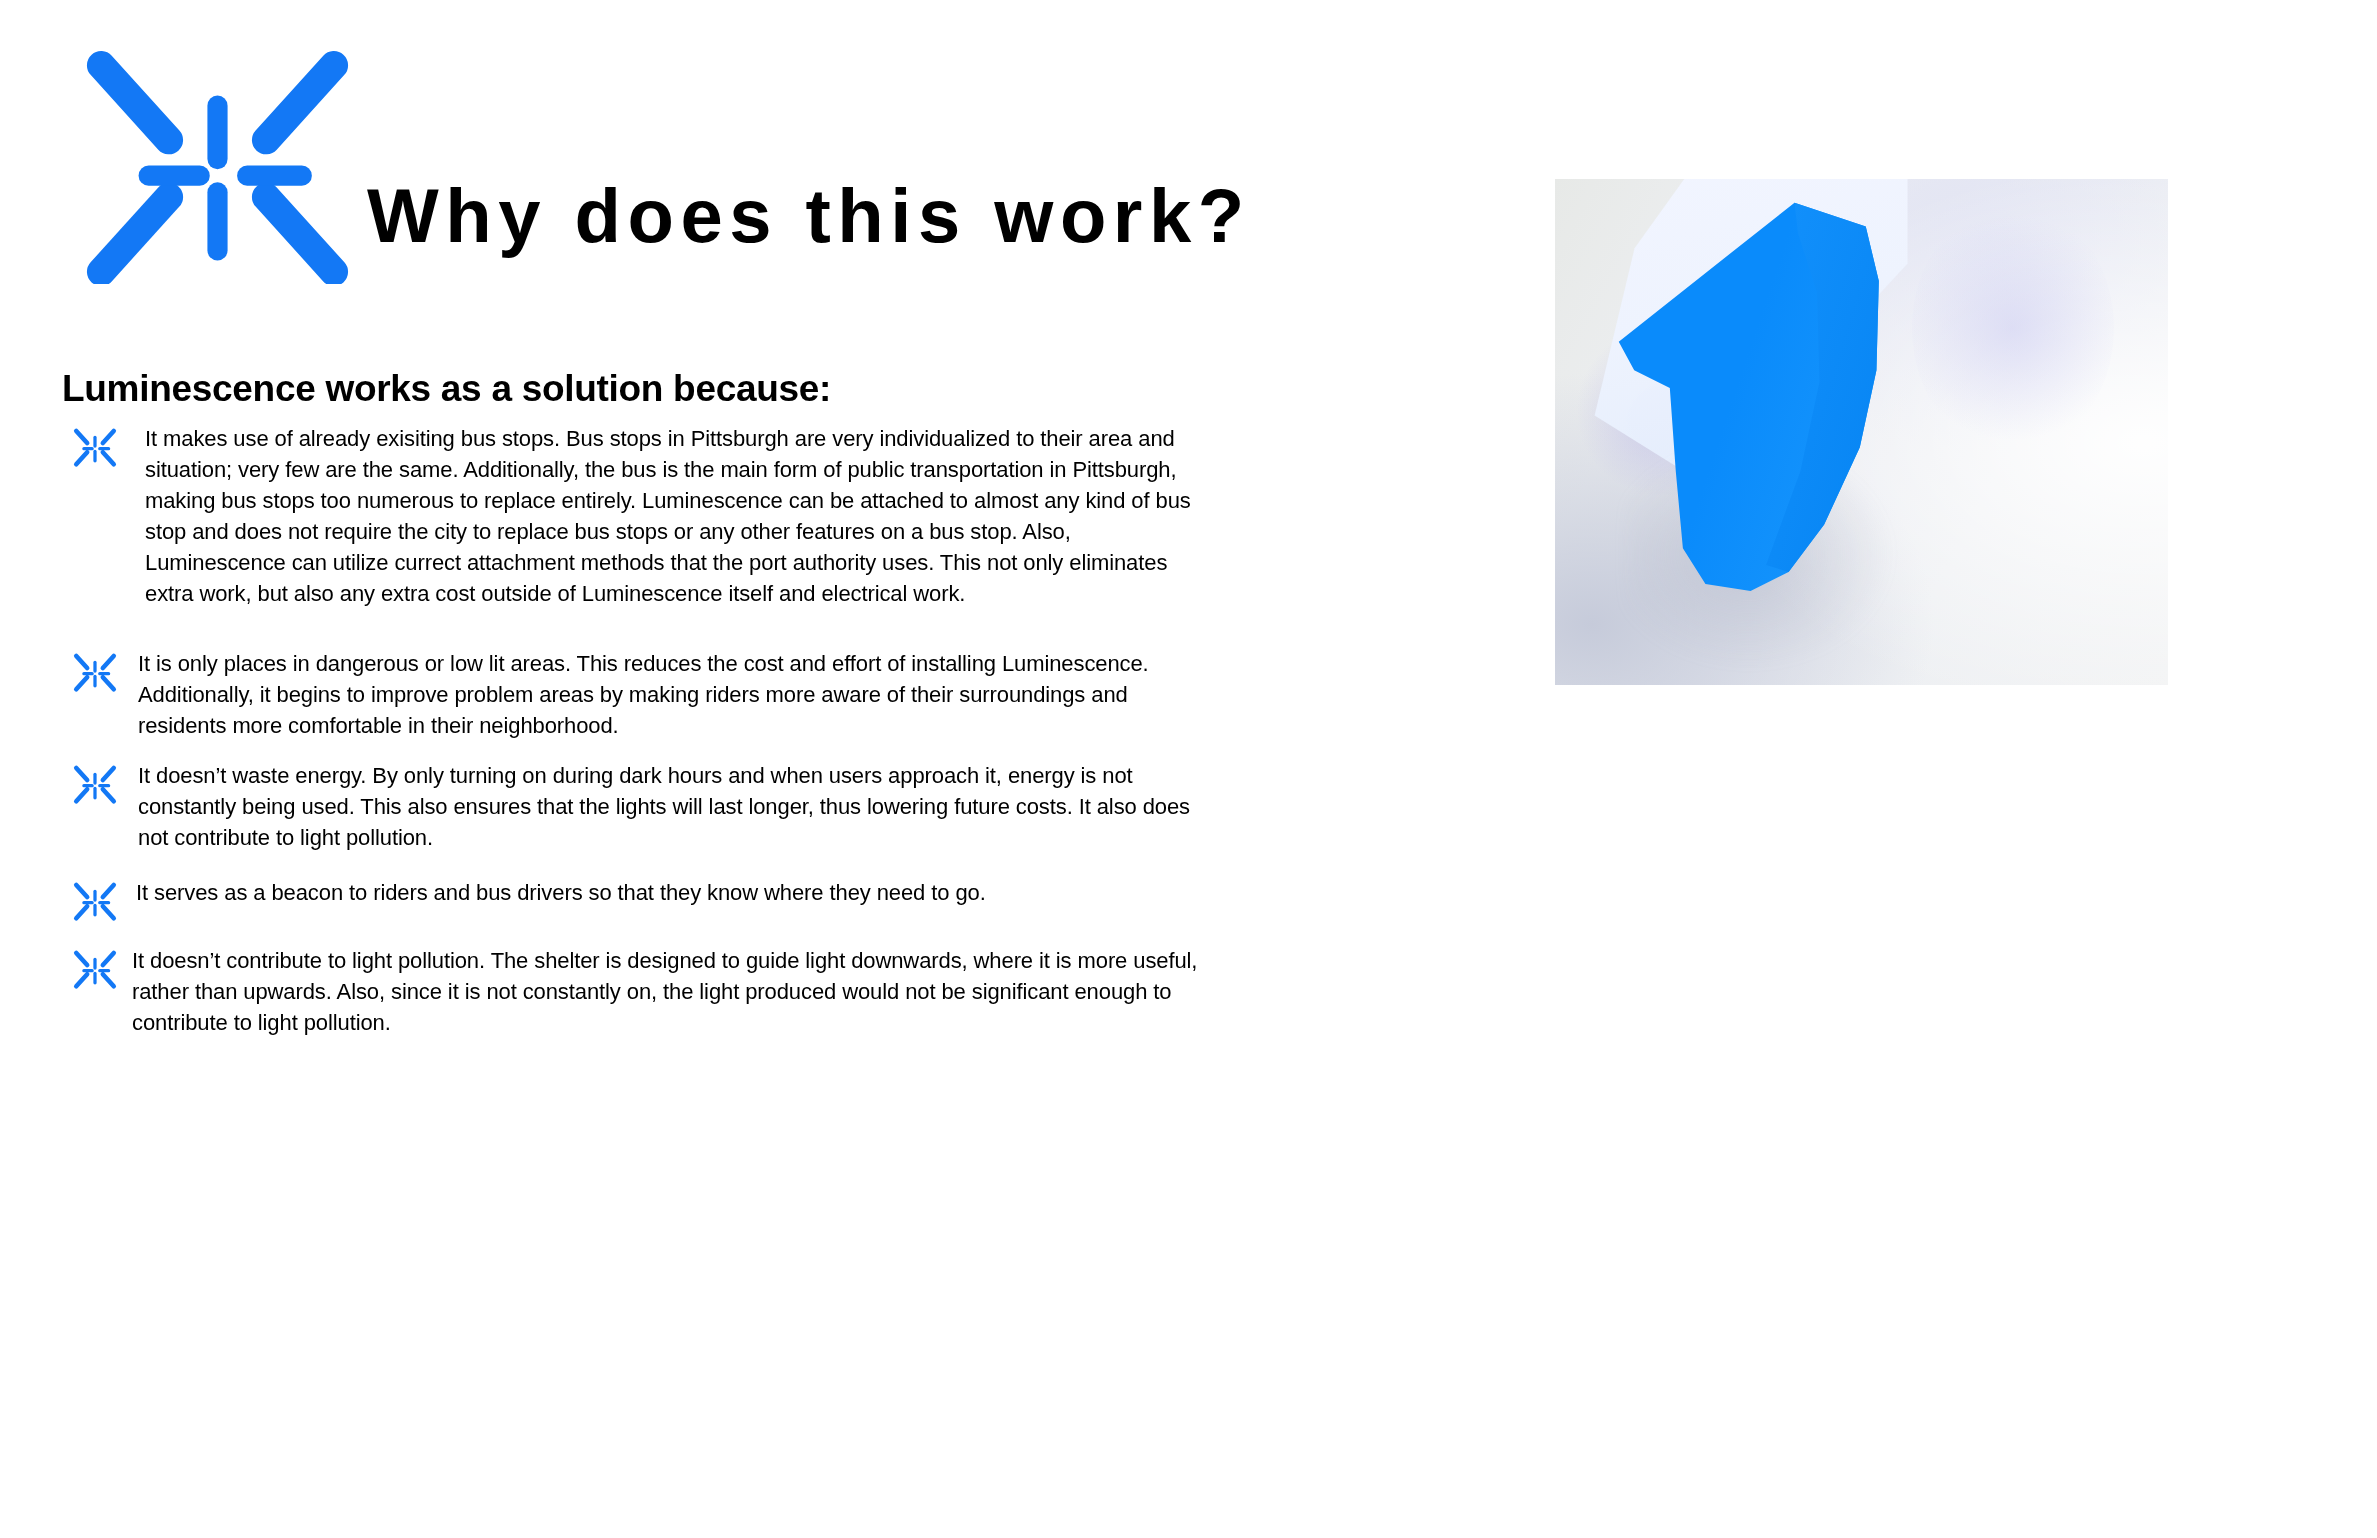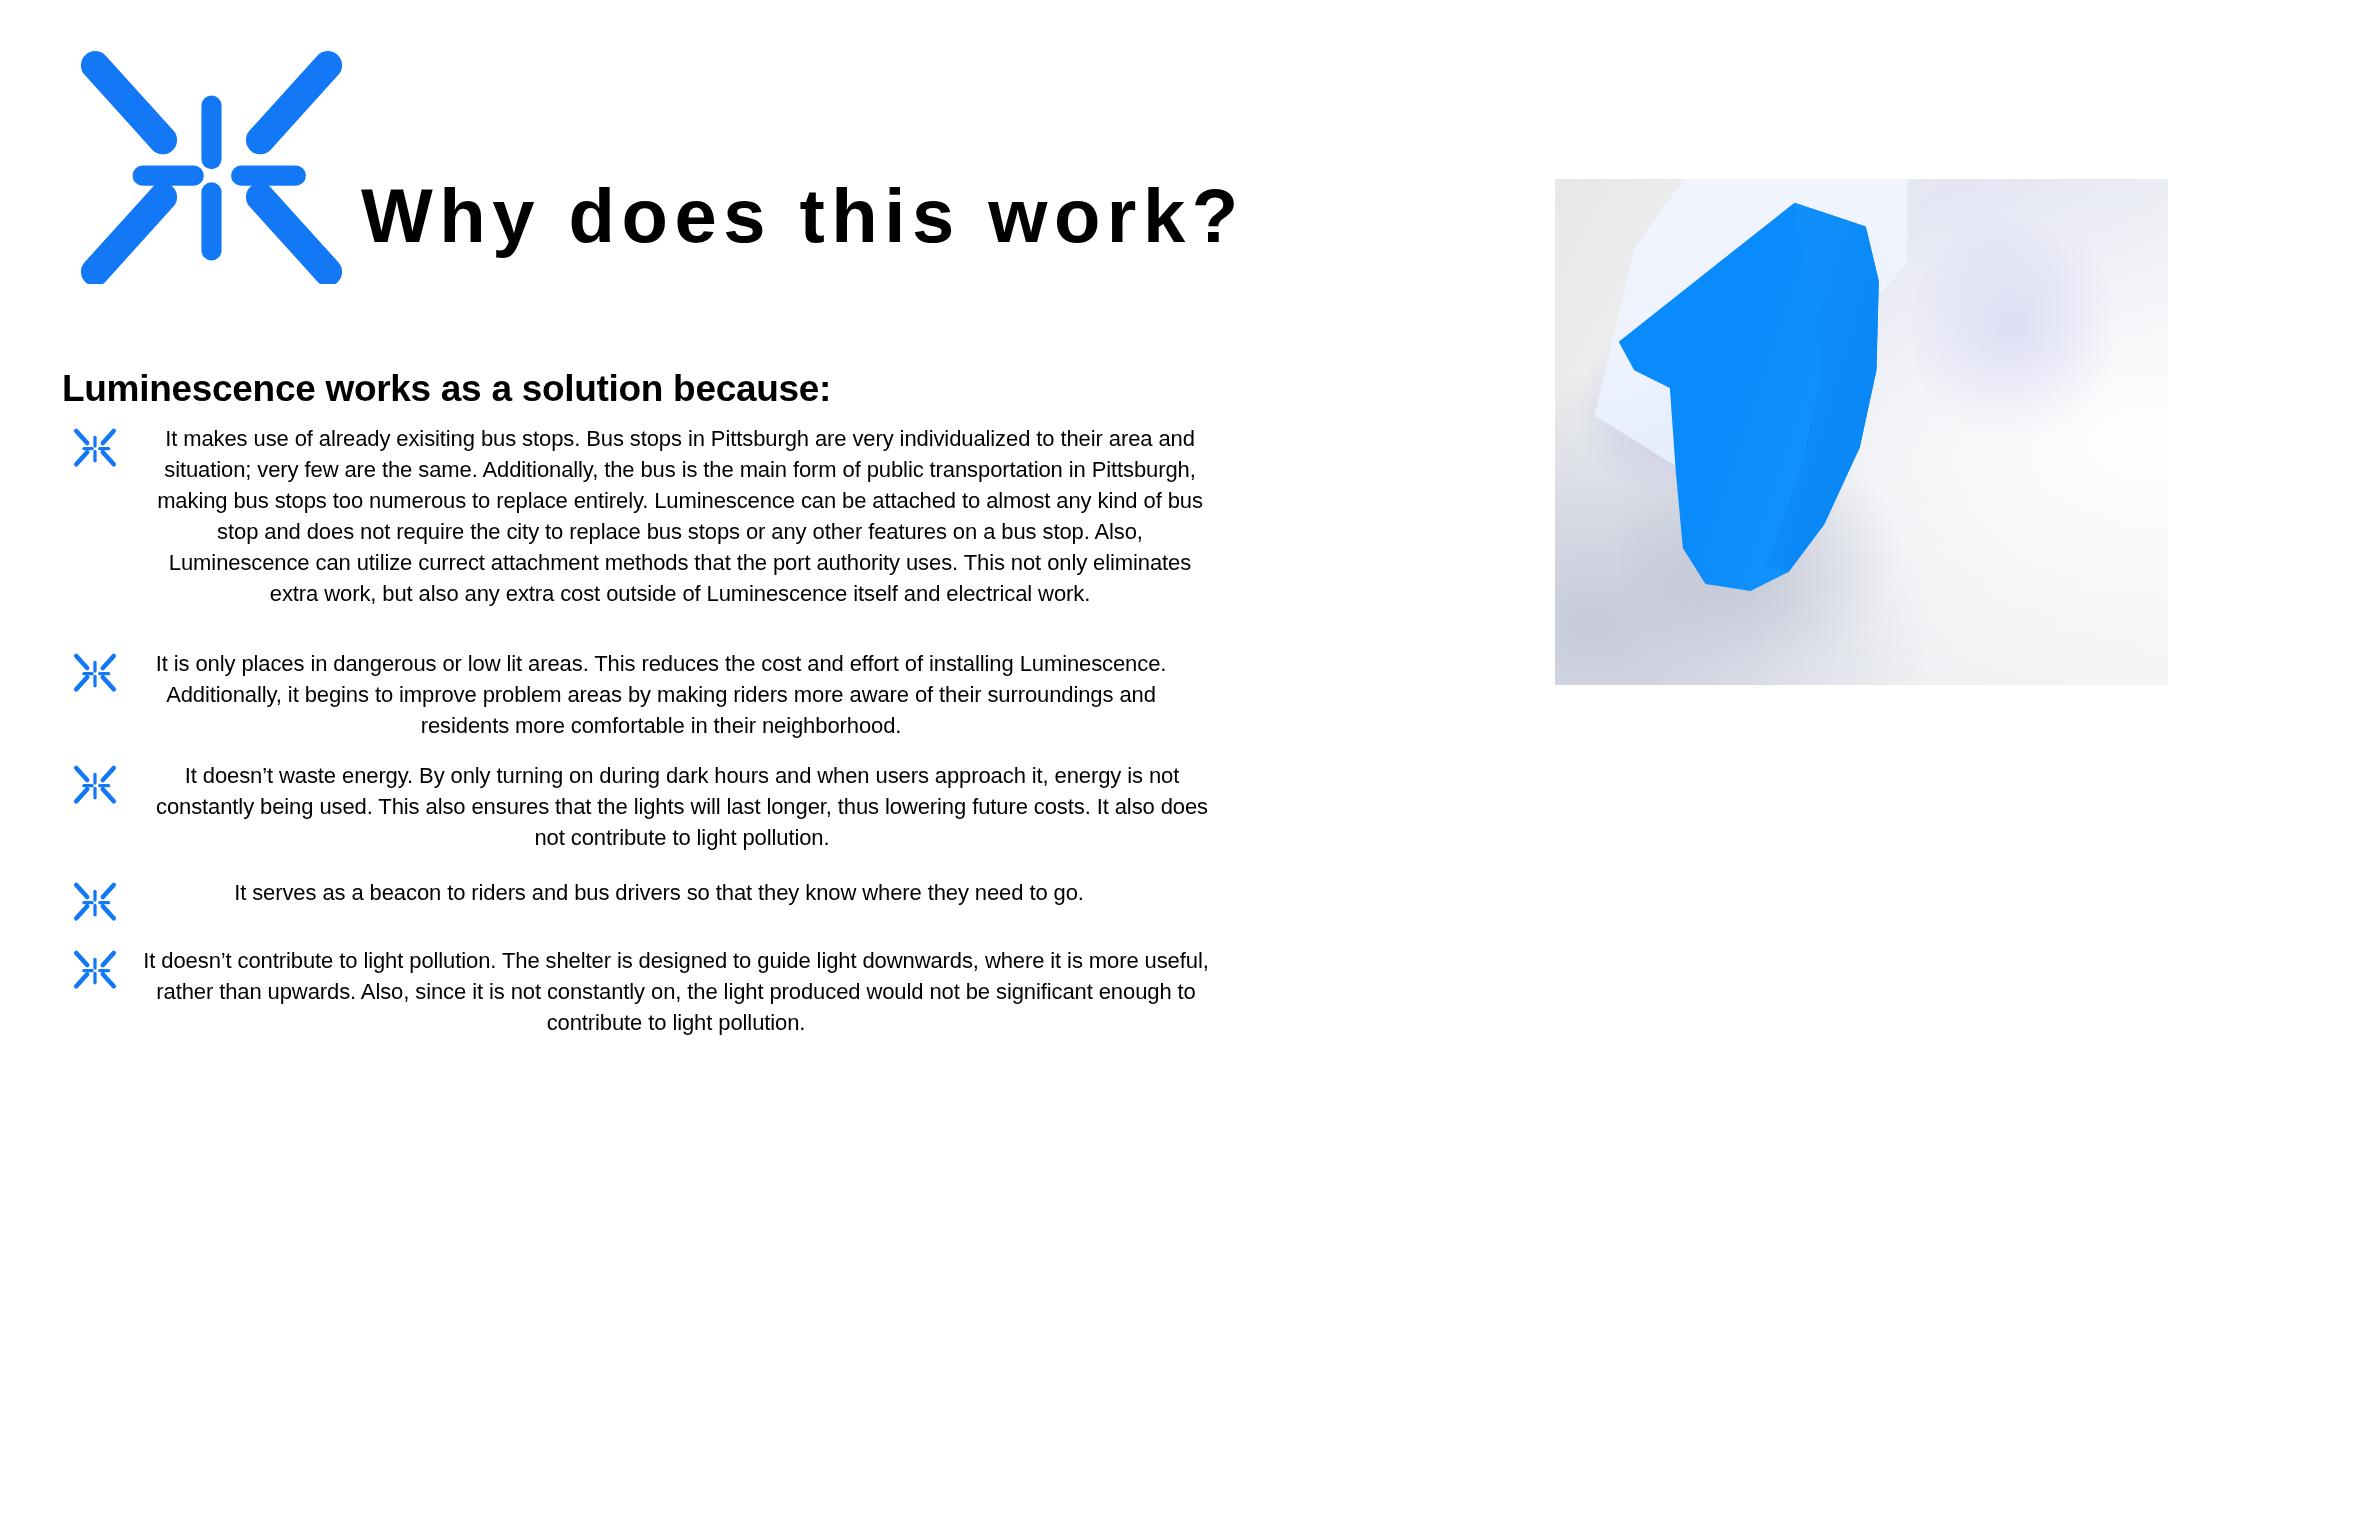--- a/index.html
+++ b/index.html
@@ -13,21 +13,21 @@
     position: relative;
     overflow: hidden;
     font-family: "Liberation Sans", sans-serif;
     color: #000000;
     -webkit-font-smoothing: antialiased;
   }
 
   
   .header {
     position: absolute;
-    left: 12px;
+    left: 18px;
     top: 0;
     width: 1426px;
     height: 309px;
   }
   .brand-logo {
     position: absolute;
     left: 63px;
     top: 46px;
     width: 273px;
     height: 238px;
@@ -55,21 +55,20 @@
     white-space: nowrap;
     text-align: right;
   }
 
   
   .bullet-list {
     position: absolute;
     left: 62px;
     top: 423px;
     width: 1189px;
-    text-align: center;
   }
   .bullet-row {
     position: relative;
     display: block;
   }
   .bullet-icon {
     position: absolute;
     left: 10.7px;
     top: 2.4px;
     width: 44px;

